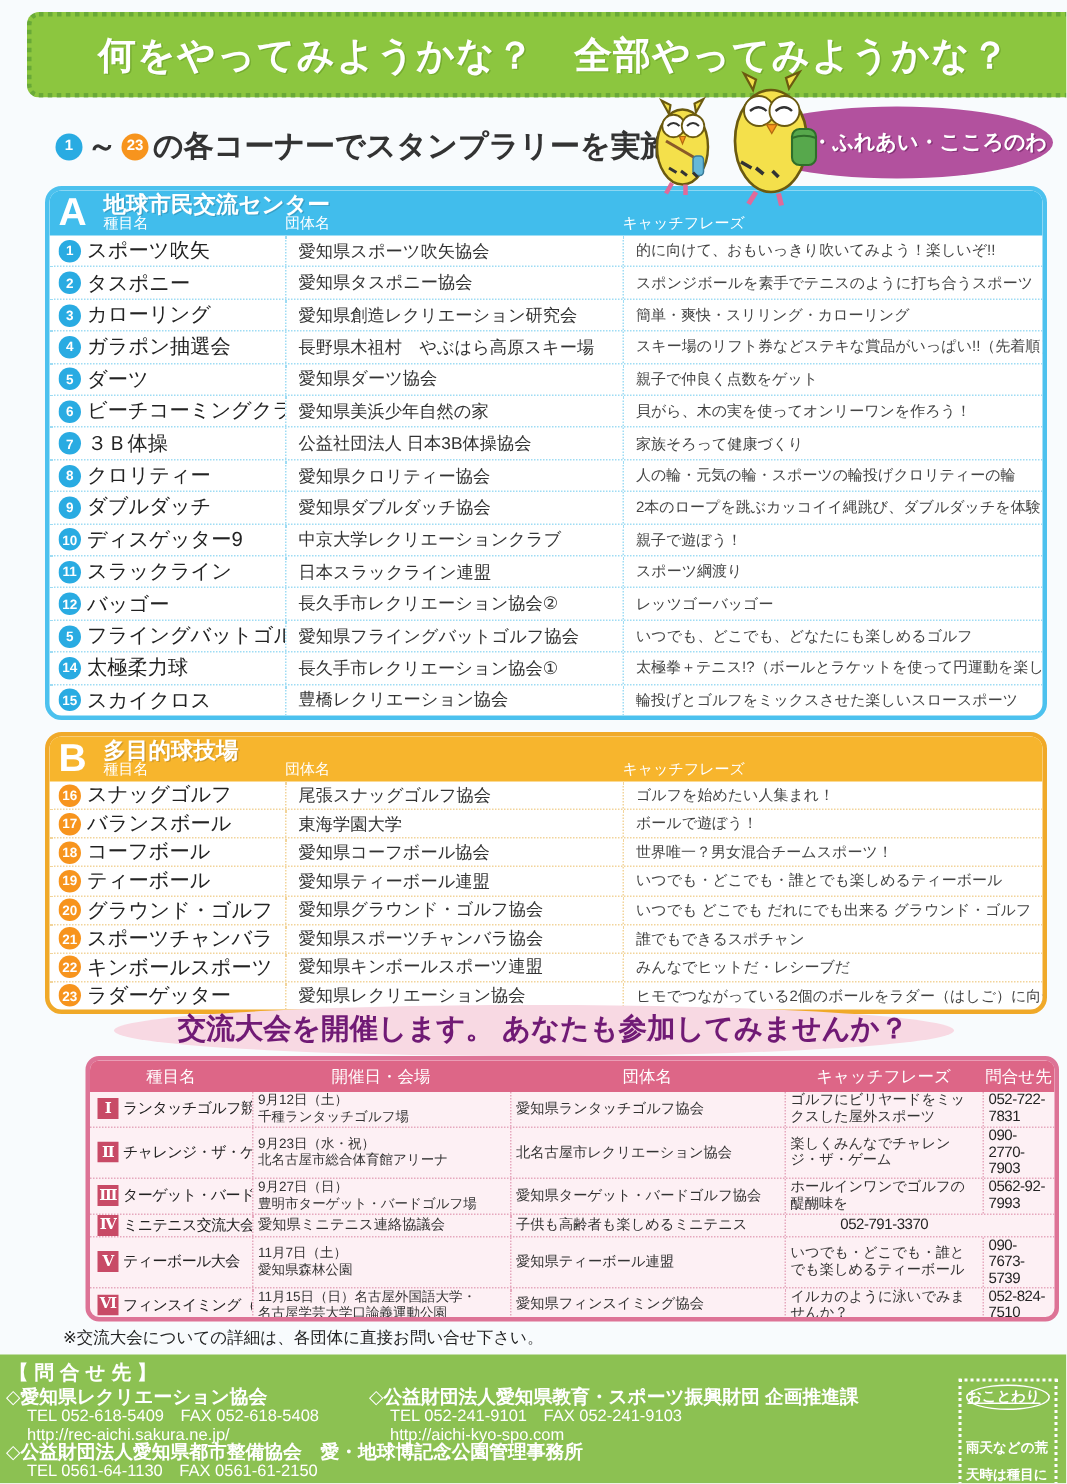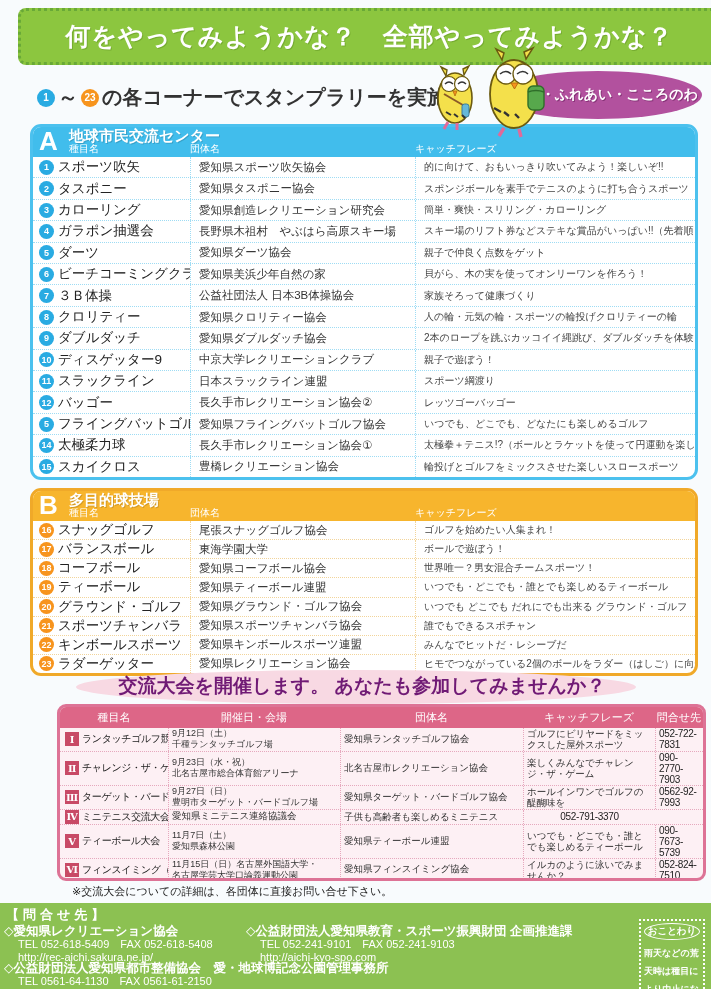--- a/index.html
+++ b/index.html
@@ -75,35 +75,35 @@
     display:inline-flex; align-items:center; justify-content:center; }
   .tcell.twhen { font-size:9px; color:#333; line-height:1.25; border-left:1px dotted #e6a8bd;
     align-self:stretch; display:flex; flex-direction:column; justify-content:center; }
   .tcell.twhen b { font-weight:normal; display:block; }
   .tcell.torg { font-size:9.5px; color:#333; border-left:1px dotted #e6a8bd; align-self:stretch;
     display:flex; align-items:center; }
   .tcell.tcatch { font-size:9.5px; color:#333; line-height:1.2; border-left:1px dotted #e6a8bd;
     align-self:stretch; display:flex; align-items:center; }
   .tcell.ttel { font-size:10px; color:#222; border-left:1px dotted #e6a8bd; align-self:stretch;
     display:flex; align-items:center; justify-content:center; letter-spacing:-0.3px; }
-  .t-note { position:absolute; left:72px; top:884px; font-size:11px; color:#222; }
+  .t-note { position:absolute; left:42px; top:884px; font-size:11px; color:#222; }
 
   
   .footer { position:absolute; left:0; top:903px; width:711px; height:86px; background:#8cc152; color:#fff; }
   .f-head { position:absolute; left:6px; top:3px; font-size:13px; font-weight:bold; letter-spacing:4px; }
   .f-org { position:absolute; line-height:1.15; }
   .f-org.o1 { left:4px; top:21px; }
   .f-org.o2 { left:246px; top:21px; }
   .f-org.o3 { left:4px; top:58px; }
   .f-name { font-size:12.5px; font-weight:bold; }
   .f-tel, .f-url { font-size:11px; margin-left:14px; }
   .f-notice { position:absolute; right:6px; top:16px; width:66px; border:2px dotted #fff;
     padding:2px 3px 3px; }
-  .f-notice-label { display:block; border:1.5px solid #fff; border-radius:50%; text-align:center;
-    font-size:9.5px; font-weight:bold; padding:1px 0; margin-bottom:2px; }
+  .f-notice-label { display:block; border:1.5px solid #fff; border-radius:50%; text-align:left;
+    font-size:9.5px; font-weight:bold; padding:1px 0; margin-bottom:15px;text-decoration:underline; }
   .f-notice-text { font-size:9px; font-weight:bold; line-height:1.35; }
 </style>
 </head>
 <body>
 
 <div id="page">
 
   <div class="banner">
     <span class="banner-text">何をやってみようかな？　全部やってみようかな？</span>
   </div>

